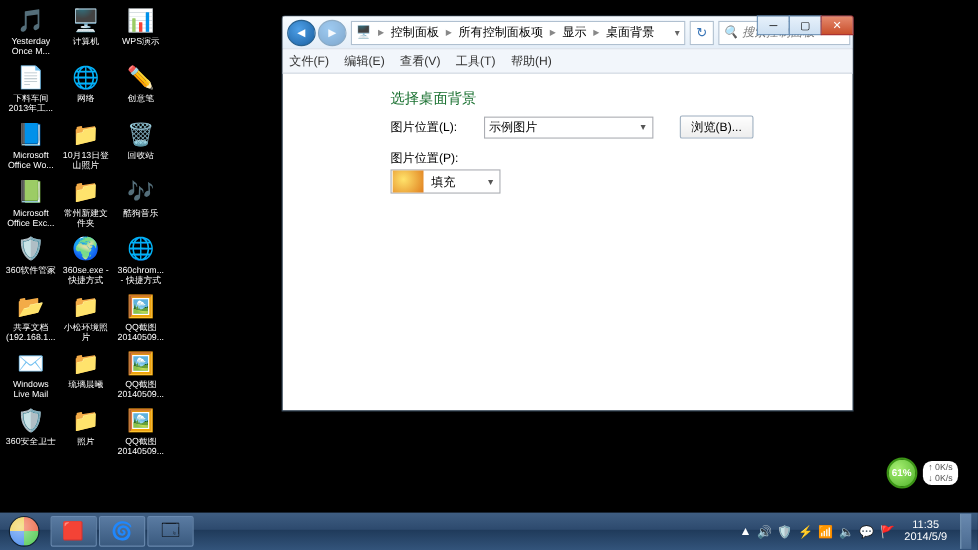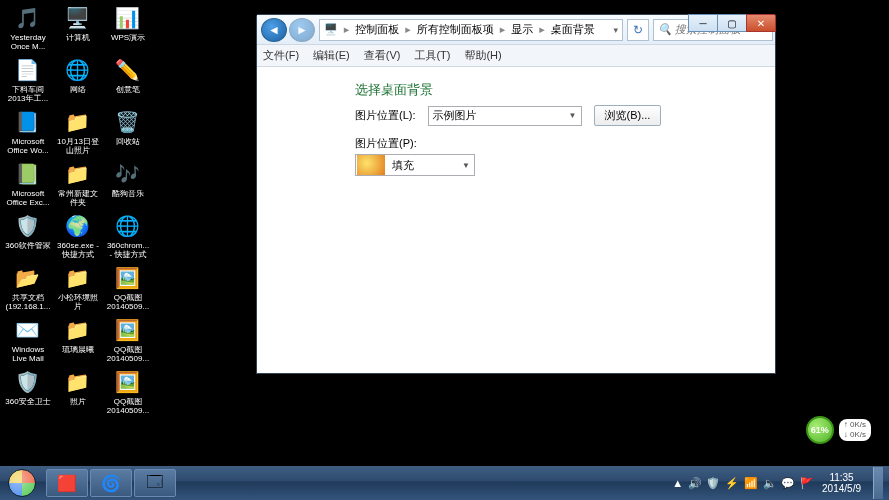--- a/index.html
+++ b/index.html
@@ -24,34 +24,34 @@
 .searchbox { width: 120px; height: 22px; background: #fff; border: 1px solid #b0c0d0; display: flex; align-items: center; font-size: 11px; color: #777; padding: 0 4px; gap: 3px; font-style: italic; }
 .win-btn { width: 30px; height: 18px; display: flex; align-items: center; justify-content: center; font-size: 10px; border: 1px solid #6a8fb5; background: linear-gradient(#e7f1fb, #cde0f2); margin-left: -1px; }
 .win-close { background: linear-gradient(#e58a6e,#c94f2c); color: #fff; border-color: #a33; border-radius: 0 2px 0 0; }
 
 .menubar { height: 22px; background: #f2f6fb; border-bottom: 1px solid #d0d8e0; display: flex; align-items: center; padding: 0 6px; gap: 14px; font-size: 11px; color: #333; }
 .menubar span { cursor: default; }
 
 .content { position: absolute; top: 52px; bottom: 36px; left: 0; right: 0; padding: 14px 8px 4px 54px; overflow: hidden; margin-left: 44px; }
 .content h2 { color: #197030; font-size: 13px; font-weight: normal; margin-bottom: 6px; }
 .subtext { font-size: 11px; color: #333; margin-bottom: 14px; }
-.row { display: flex; align-items: center; gap: 12px; margin-bottom: 10px; font-size: 11px; }
+.row { display: flex; align-items: center; gap: 24px; margin-bottom: 10px; font-size: 11px; }
 .combo { width: 154px; height: 20px; border: 1px solid #abadb3; background: #fff; display: flex; align-items: center; justify-content: space-between; padding: 0 4px; font-size: 11px; }
 .combo .tri { font-size: 8px; color: #555; }
 .btn { height: 21px; padding: 0 10px; font-size: 11px; border: 1px solid #9daebf; background: linear-gradient(#fefefe,#ededed); border-radius: 2px; display: flex; align-items: center; }
 
 .gallery { border: 1px solid #c0c0c0; padding: 8px 10px 6px; }
 .gallery-path { color: #2a5fb0; font-size: 11px; margin-bottom: 8px; }
 .gallery-path::before { content: "▸ "; font-size: 9px; }
 .thumbs { display: flex; flex-wrap: wrap; gap: 12px; }
 .thumb { width: 62px; height: 40px; border: 1px solid #bbb; position: relative; }
 .thumb.selected { outline: 2px solid #7ab6f0; outline-offset: 2px; background: #e8f2fc; }
 
 .row2 { margin-top: 8px; font-size: 11px; }
-.preview-combo { display: flex; align-items: center; border: 1px solid #abadb3; width: 120px; height: 22px; margin-top: 3px; }
+.preview-combo { display: flex; align-items: center; border: 1px solid #abadb3; width: 100px; height: 22px; margin-top: 3px; }
 .preview-combo .sw { width: 28px; height: 20px; background: radial-gradient(circle at 35% 40%, #ffe36b, #e07f1f); margin: 1px; }
 .preview-combo .fill { flex: 1; text-align: left; padding-left: 6px; font-size: 11px; }
 .preview-combo .tri { font-size: 8px; margin-right: 4px; color: #555; }
 
 .footer { position: absolute; left: 0; right: 0; bottom: 0; height: 36px; background: #f2f2f2; border-top: 1px solid #ddd; display: flex; align-items: center; justify-content: flex-end; padding: 0 14px; gap: 10px; }
 
 .window-controls-outer { position: absolute; top: -1px; right: -1px; }
 
 
 .battery-widget { position: absolute; right: 18px; bottom: 56px; display: flex; align-items: center; gap: 5px; margin-left: 36px; }

